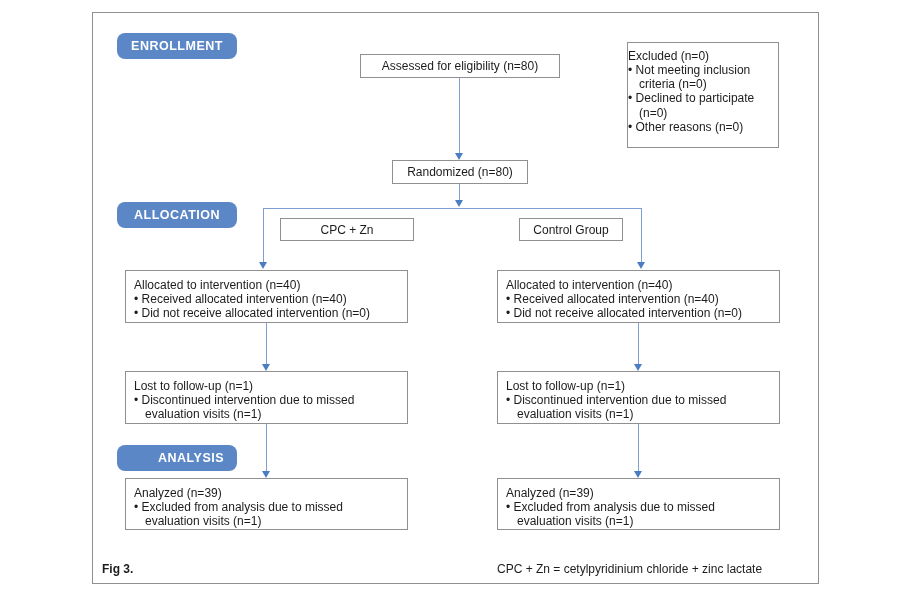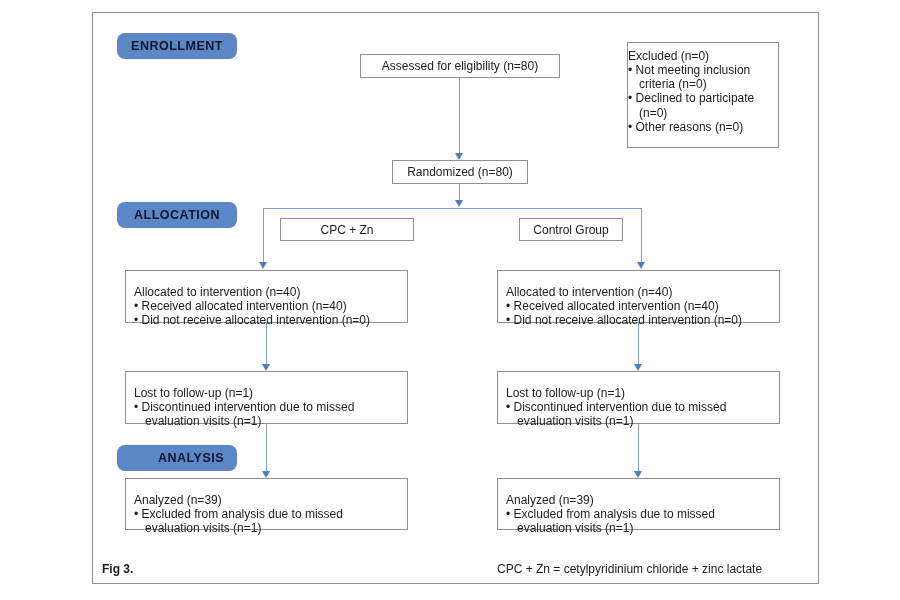--- a/index.html
+++ b/index.html
@@ -16,33 +16,33 @@
     font-family:"Liberation Sans",sans-serif;color:var(--text);
     position:relative;overflow:hidden;
   }
   .stage{position:absolute;left:0;top:0;width:900px;height:600px;}
   .frame{
     position:absolute;left:92px;top:12px;width:727px;height:572px;
     border:1px solid var(--frame-border);background:#fff;box-sizing:border-box;
   }
   .badge{
     position:absolute;width:120px;height:26px;border-radius:8px;
-    background:var(--badge-blue);color:#0f172a;font-weight:bold;
+    background:var(--badge-blue);color:#ffffff;font-weight:bold;
     font-size:12.5px;letter-spacing:0.5px;
     display:flex;align-items:center;justify-content:center;box-sizing:border-box;
   }
   .cbox{
     position:absolute;border:1px solid var(--box-border);background:#fff;
     display:flex;align-items:center;justify-content:center;
     font-size:12px;box-sizing:border-box;text-align:center;
   }
   .nbox{
     position:absolute;border:1px solid var(--box-border);background:#fff;
     font-size:12px;line-height:1.18;box-sizing:border-box;
-    padding:14px 8px;
+    padding:7px 8px;
   }
   .nbox .bullet{padding-left:11px;text-indent:-11px;}
   .vline{position:absolute;width:1px;background:var(--arrow-line);}
   .hline{position:absolute;height:1px;background:var(--arrow-line);}
   .ahead{
     position:absolute;width:0;height:0;
     border-left:4px solid transparent;border-right:4px solid transparent;
     border-top:7px solid var(--arrow-head);
   }
   .figlabel{position:absolute;font-size:12px;font-weight:bold;}

